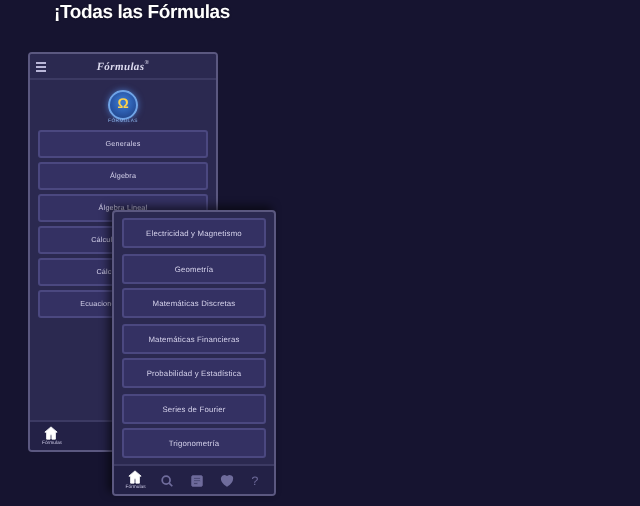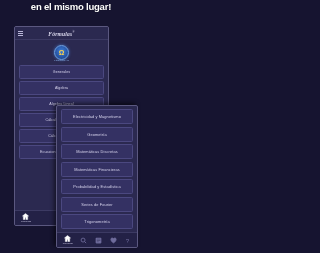--- a/index.html
+++ b/index.html
@@ -97,21 +97,21 @@
   .navlabel { font-size: 2.4px; color: #cfcce8; margin-top: .5px; letter-spacing: 0; }
   .navitem.active .navicon svg { fill: #ffffff; stroke: #ffffff; }
   .navitem .navicon svg { fill: #6f6c9c; stroke: #6f6c9c; }
 </style>
 </head>
 <body>
 
 <div class="stage">
 
   <div class="headline">
-    <span>en el mismo lugar!</span>
+    <span>¡Todas las Fórmulas</span>
   </div>
 
   <div class="phone back">
 
     <div class="topbar">
       <span class="hamburger">
         <i></i>
           <i></i>
           <i></i>
       </span>

